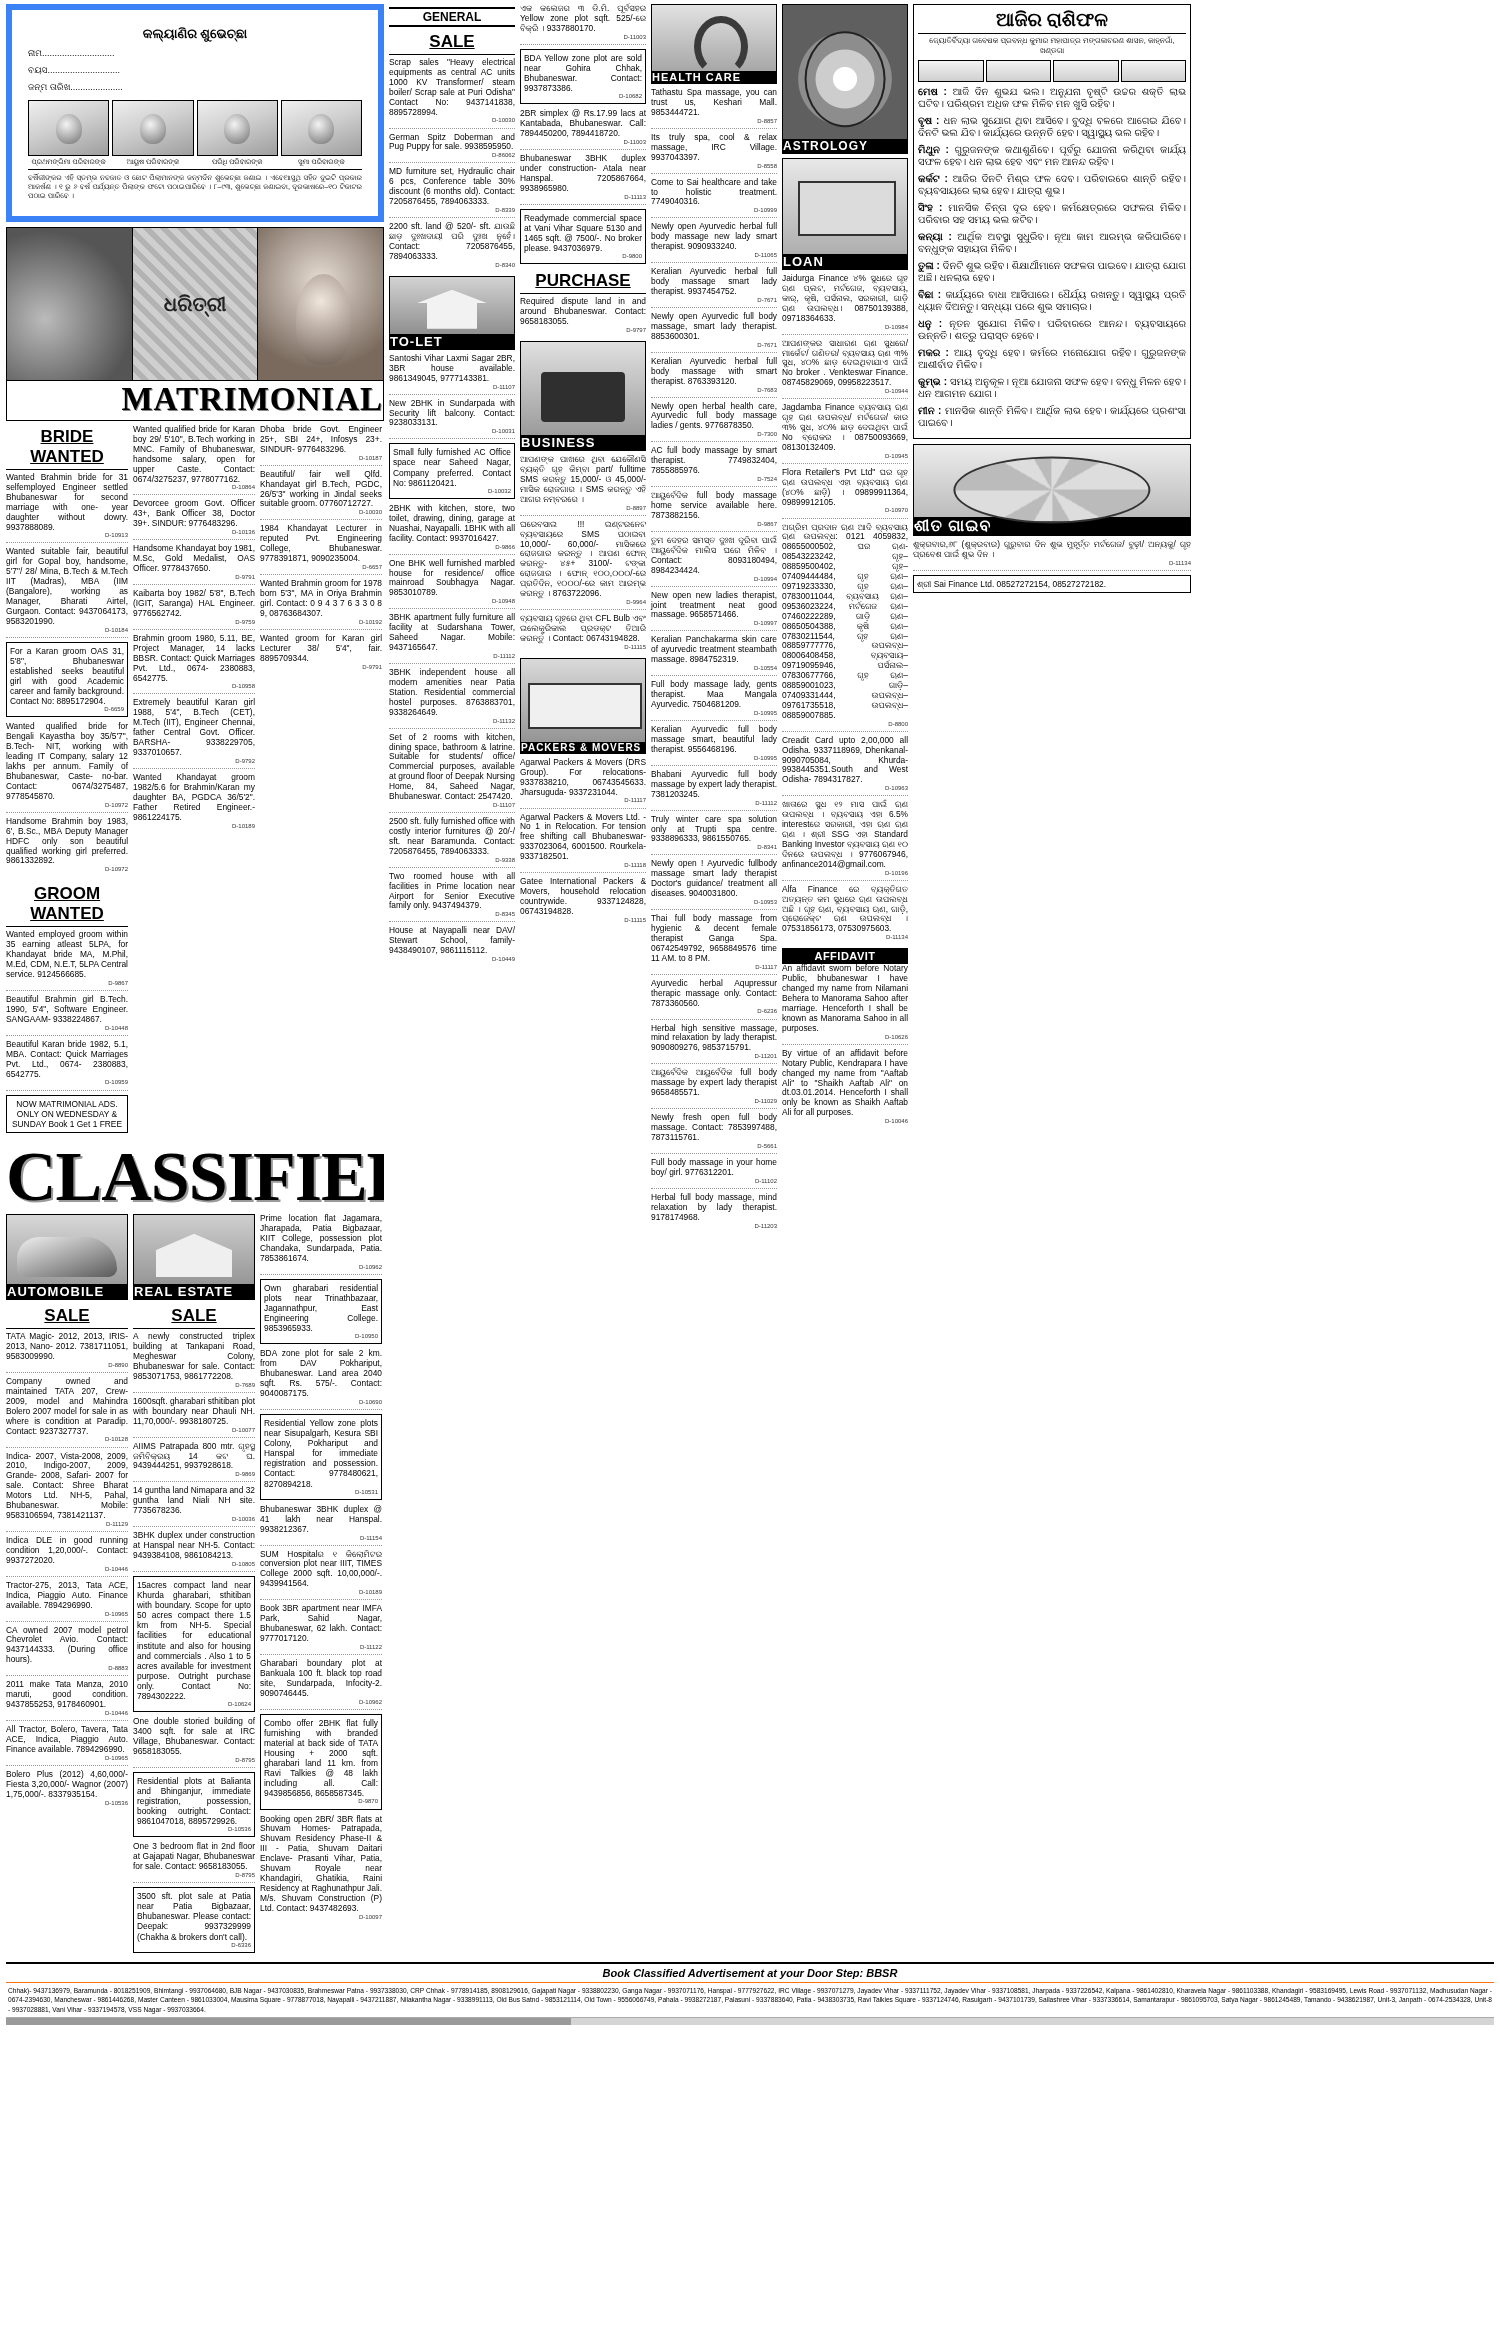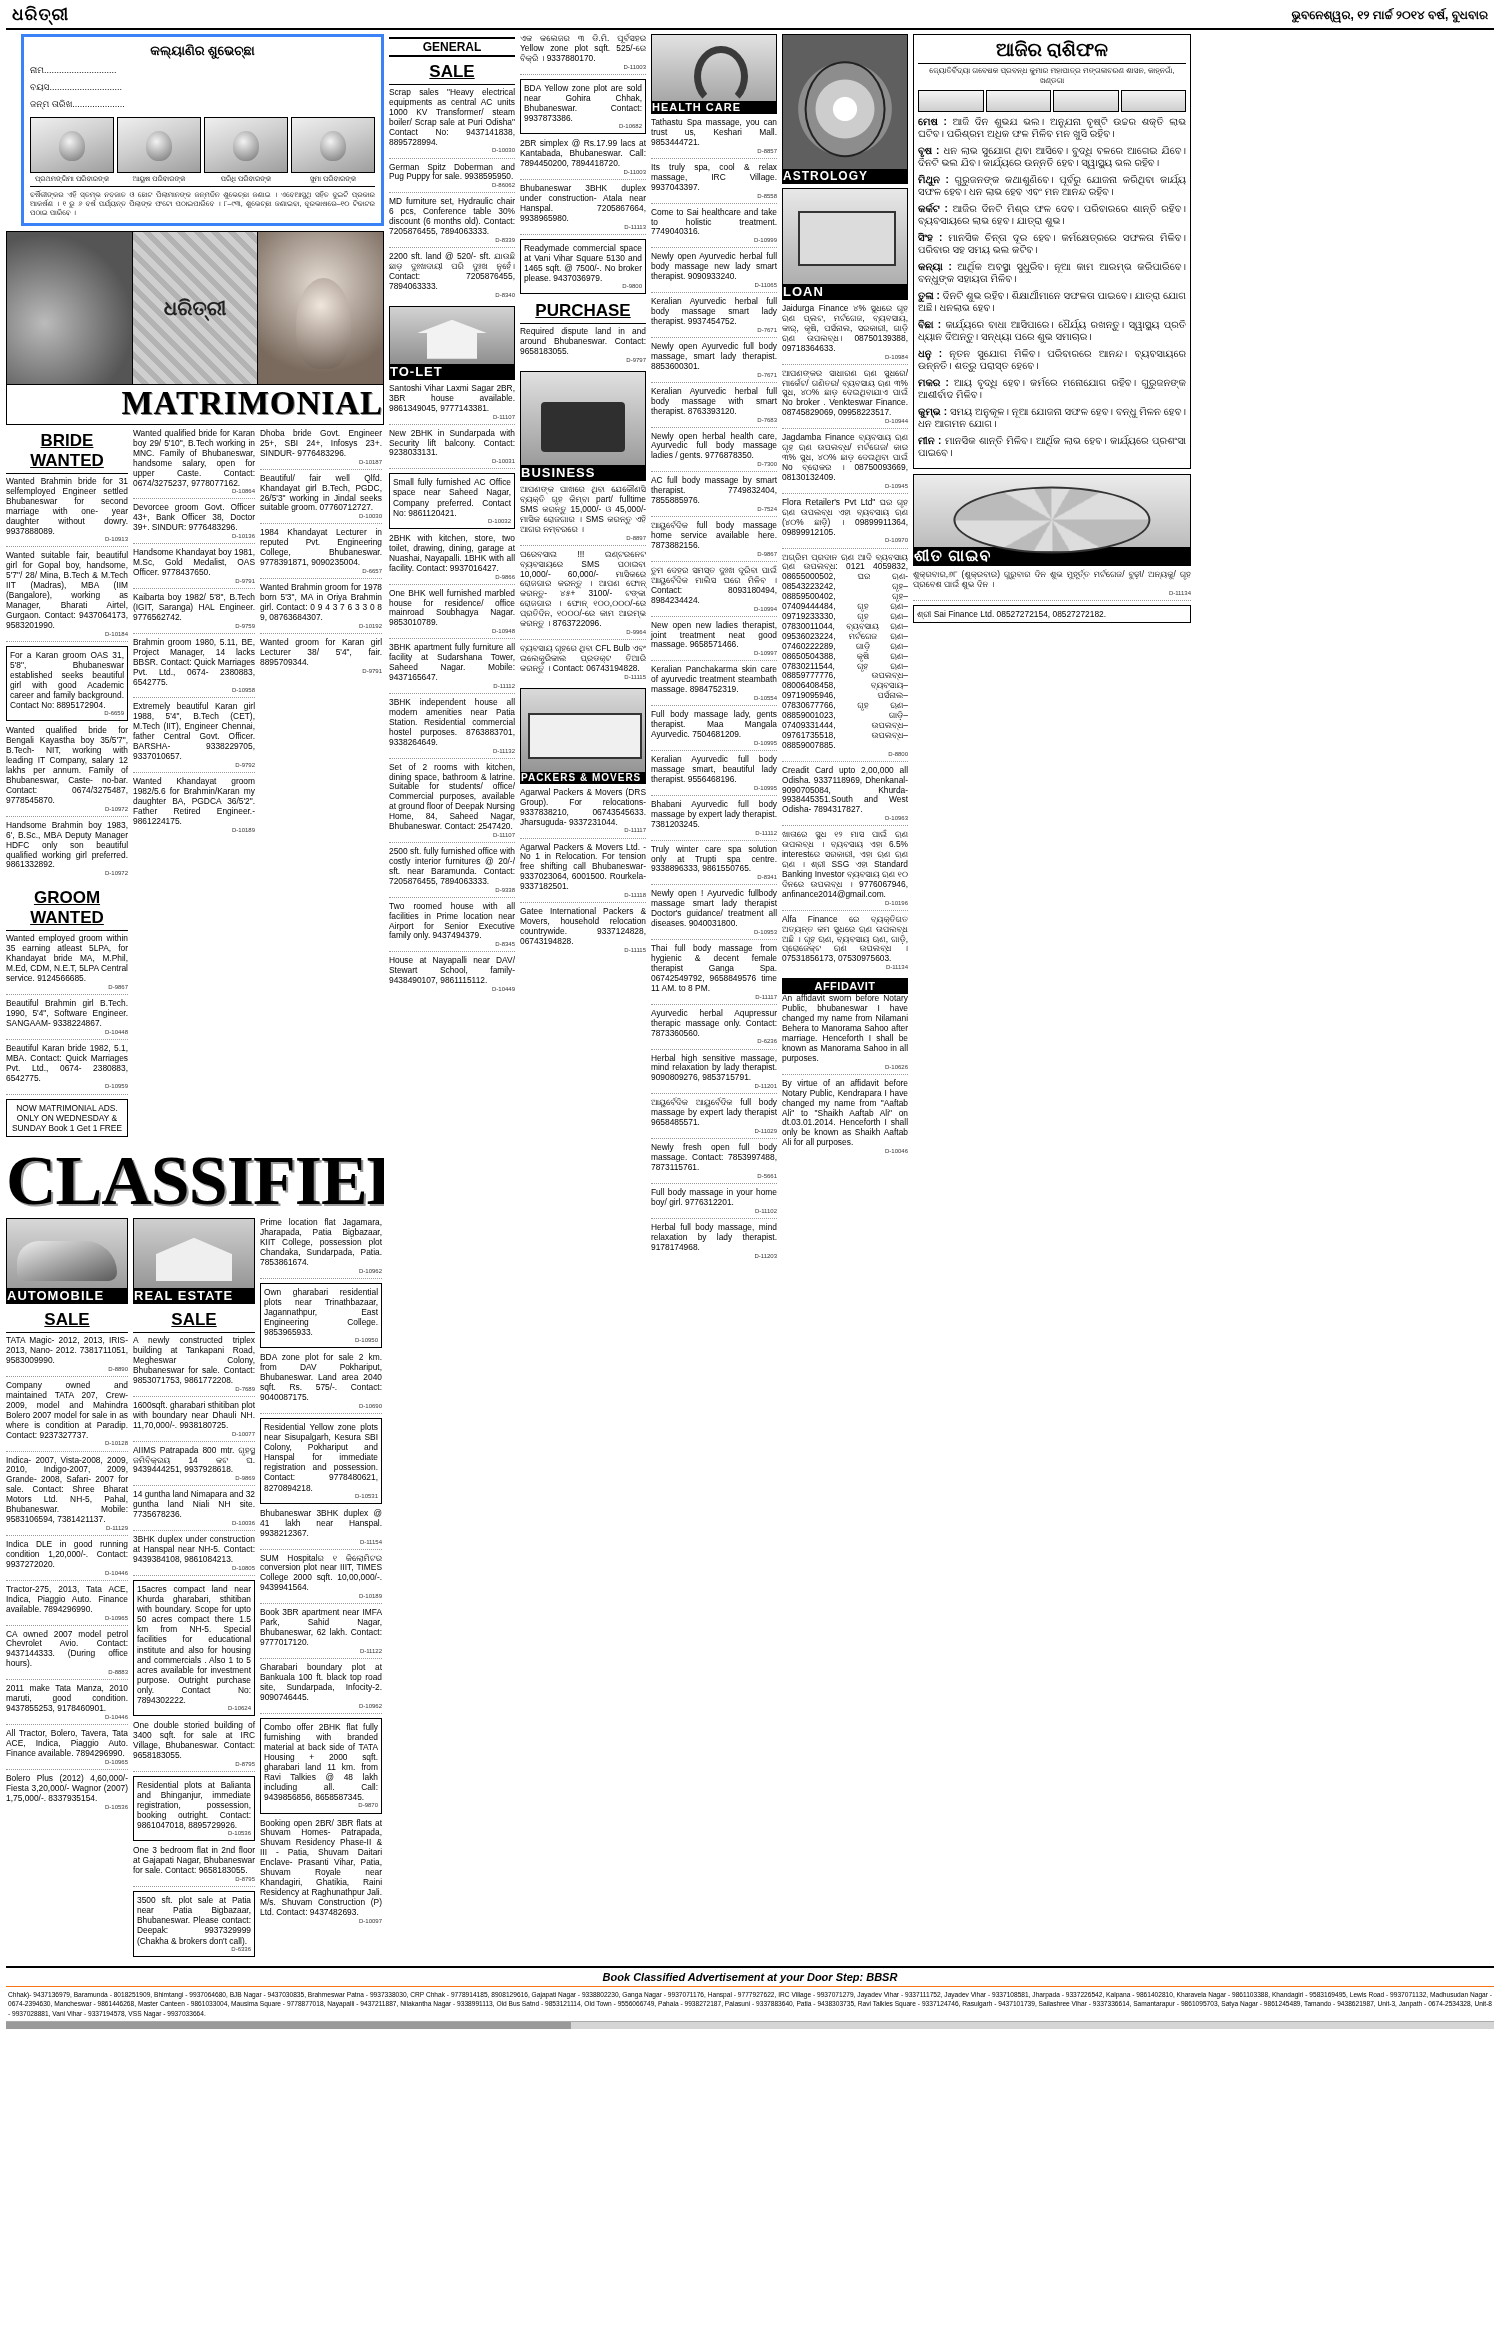--- a/index.html
+++ b/index.html
@@ -51,21 +51,21 @@
         text-align:justify; border-bottom:1px dotted #999; padding-bottom:3px; }
   .ad:last-child { border-bottom:none; }
   .code { display:block; text-align:right; font-size:6px; color:#333; }
 
   .adbox { border:1px solid #000; padding:3px; margin-bottom:5px;
            font-size:8.4px; line-height:1.2; text-align:justify; }
   .adbox.bold { font-weight:normal; }
   .adbox.center { text-align:center; }
 
   
-  .congrat { border:3px solid #3b82f6; padding:6px; margin-bottom:5px;margin-left:15px; }
+  .congrat { border:6px solid #3b82f6; padding:16px; margin-bottom:5px; }
   .congrat h3 { margin:0 0 3px 0; font-size:13px; text-align:center; font-weight:bold;
                 font-family:"Liberation Serif", serif; }
   .congrat .fields { font-size:9px; line-height:1.9; }
   .photorow { display:flex; gap:3px; margin:4px 0 2px 0; }
   .photocell { flex:1; text-align:center; }
   .photocell .ph {
     height:56px; border:1px solid #000; margin-bottom:2px;
     background:linear-gradient(160deg,#efefef 0%,#cfcfcf 45%,#9e9e9e 100%);
     position:relative; overflow:hidden;
   }
@@ -184,24 +184,20 @@
   .footer-addr { font-size:6.6px; line-height:1.45; text-align:justify; padding:3px 2px; }
 
   .scrollbar { height:8px; background:#d5d5d5; border-top:1px solid #aaa; }
   .scrollbar div { width:38%; height:100%; background:#9a9a9a; }
 </style>
 </head>
 <body>
 
 <div class="page">
 
-  <div class="masthead">
-    <div class="logo">ଧରିତ୍ରୀ</div>
-    <div class="dateline">ଭୁବନେଶ୍ୱର, ୧୨ ମାର୍ଚ୍ଚ ୨୦୧୪ ବର୍ଷ, ବୁଧବାର</div>
-  </div>
 
   <div class="cols">
 
     <div class="col" style="width:378px">
 
       <div class="congrat">
         <h3>କଲ୍ୟାଣିର ଶୁଭେଚ୍ଛା</h3>
         <div class="fields">
           <div>ନାମ.............................</div>
           <div>ବୟସ.............................</div>

